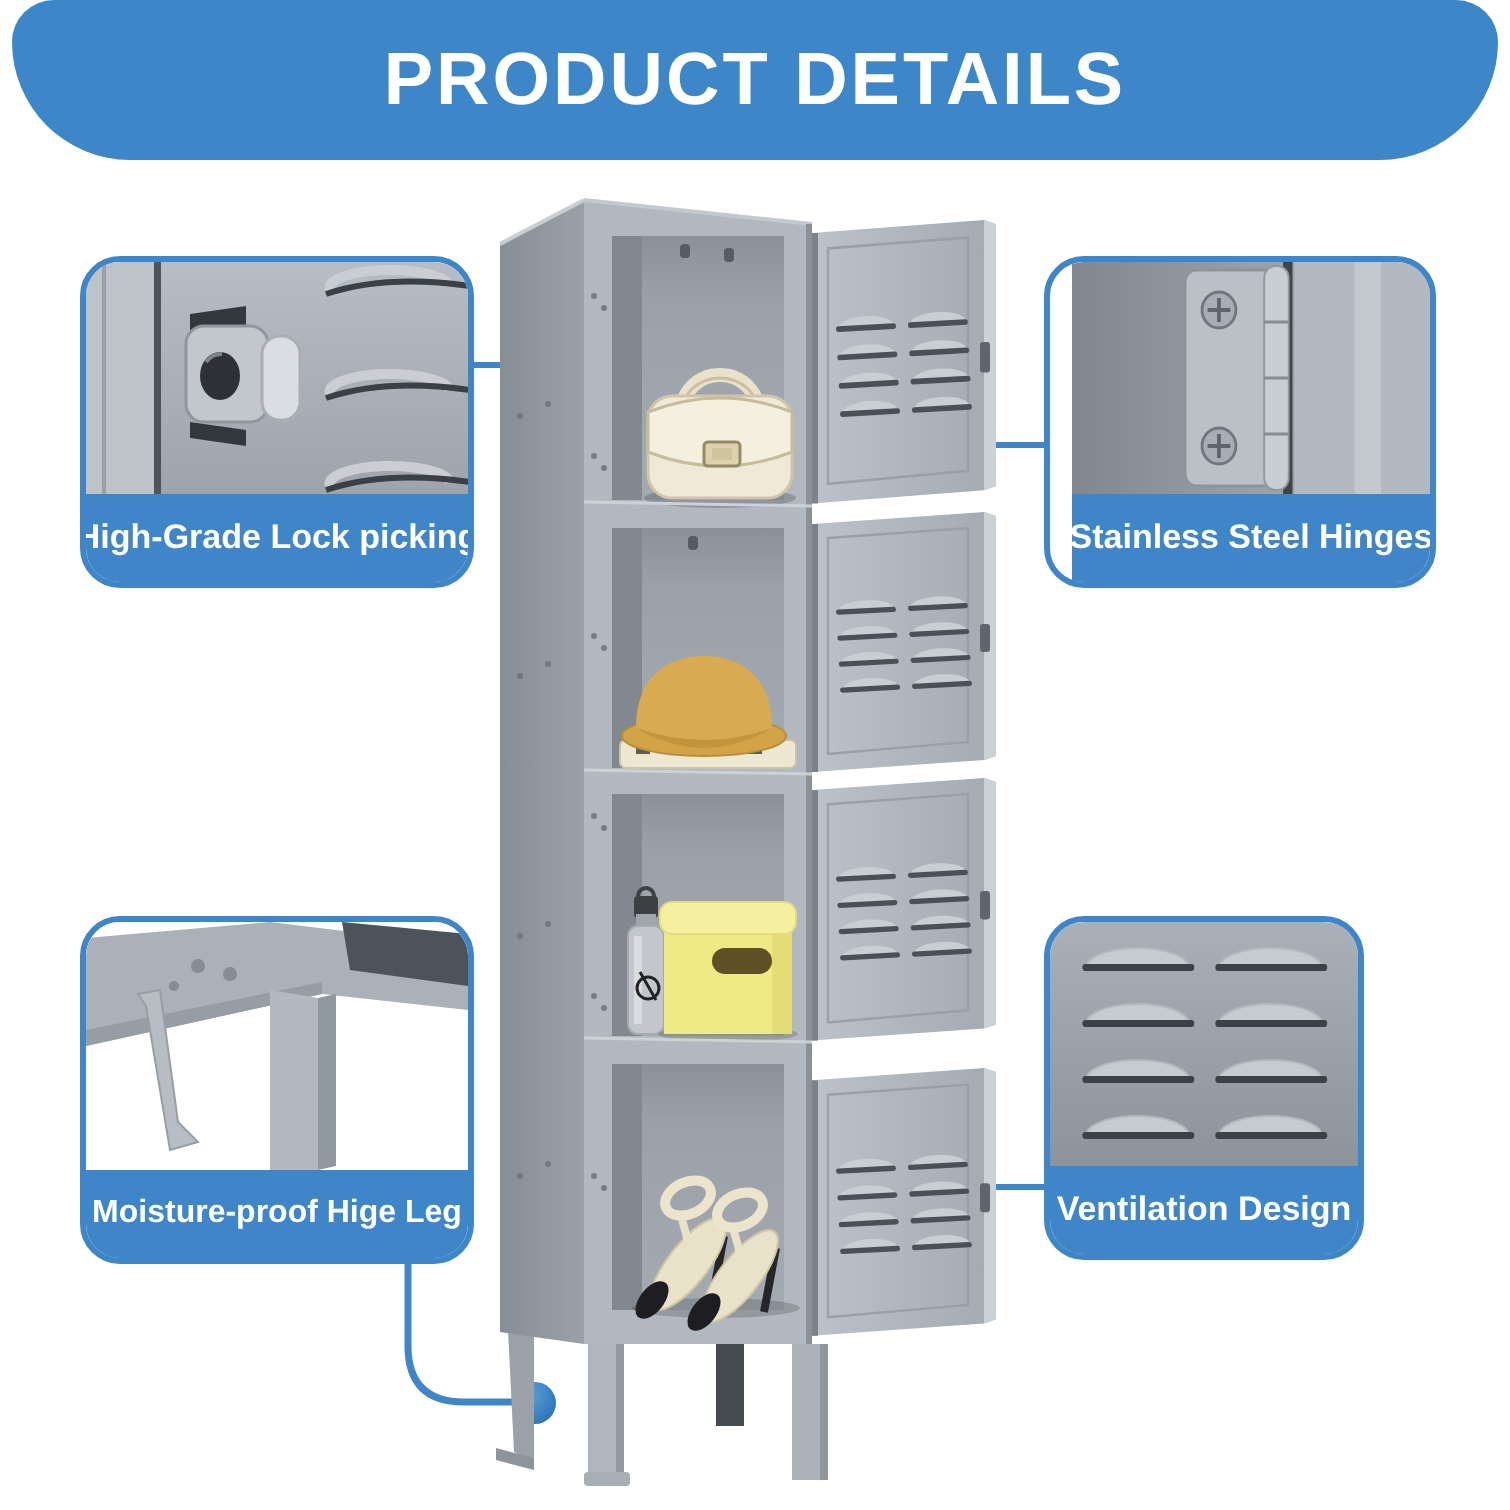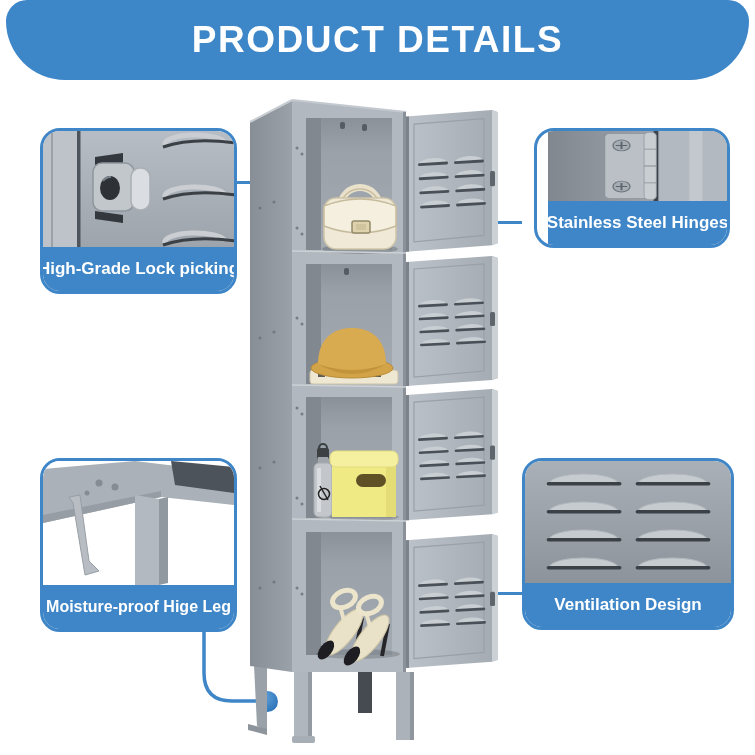--- a/index.html
+++ b/index.html
@@ -13,24 +13,24 @@
   .banner-title{color:#ffffff;font-size:37px;font-weight:700;letter-spacing:1.5px;}
 
   
   .card{position:absolute;border:3px solid #3e86c7;border-radius:20px;overflow:hidden;
         background:#fff;display:flex;flex-direction:column;box-sizing:border-box;}
   .card .img{flex:1;position:relative;overflow:hidden;}
   .card .img svg{display:block;width:100%;height:100%;}
   .card .bar{height:44px;background:#3e86c7;color:#fff;display:flex;align-items:center;
              justify-content:center;font-size:17px;font-weight:700;white-space:nowrap;}
   #card-lock{left:40px;top:128px;width:197px;height:166px;}
-  #card-hinge{left:534px;top:128px;width:196px;height:120px;padding-left:11px;}
+  #card-hinge{left:522px;top:128px;width:196px;height:166px;padding-left:11px;}
   #card-leg{left:40px;top:458px;width:197px;height:174px;justify-content:space-between;}
   #card-leg .bar{font-size:16px;}
-  #card-vent{left:522px;top:458px;width:212px;height:172px;}
+  #card-vent{left:522px;top:458px;width:160px;height:172px;}
 
   
   .h-line{position:absolute;height:3px;background:#3e86c7;}
   .dot{position:absolute;width:21px;height:21px;border-radius:50%;
        background:radial-gradient(circle at 35% 30%, #5f9fd8 0%, #2e77bb 75%);}
   #line-lock{left:237px;top:181px;width:63px;}
   #dot-lock{left:298px;top:172px;}
   #line-hinge{left:419px;top:221px;width:103px;}
   #dot-hinge{left:401px;top:212px;}
   #line-vent{left:481px;top:592px;width:41px;}

